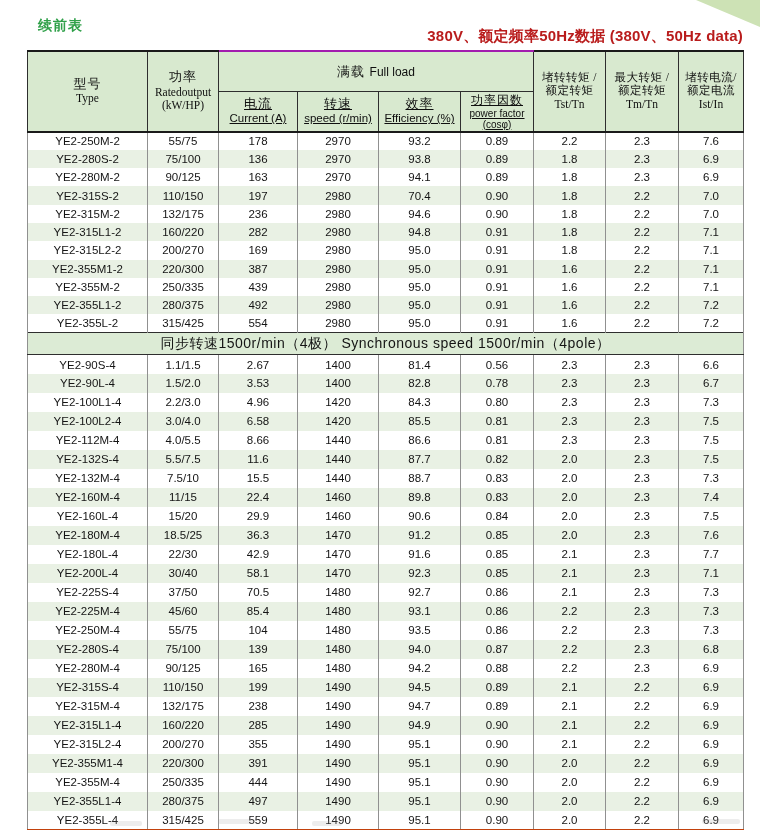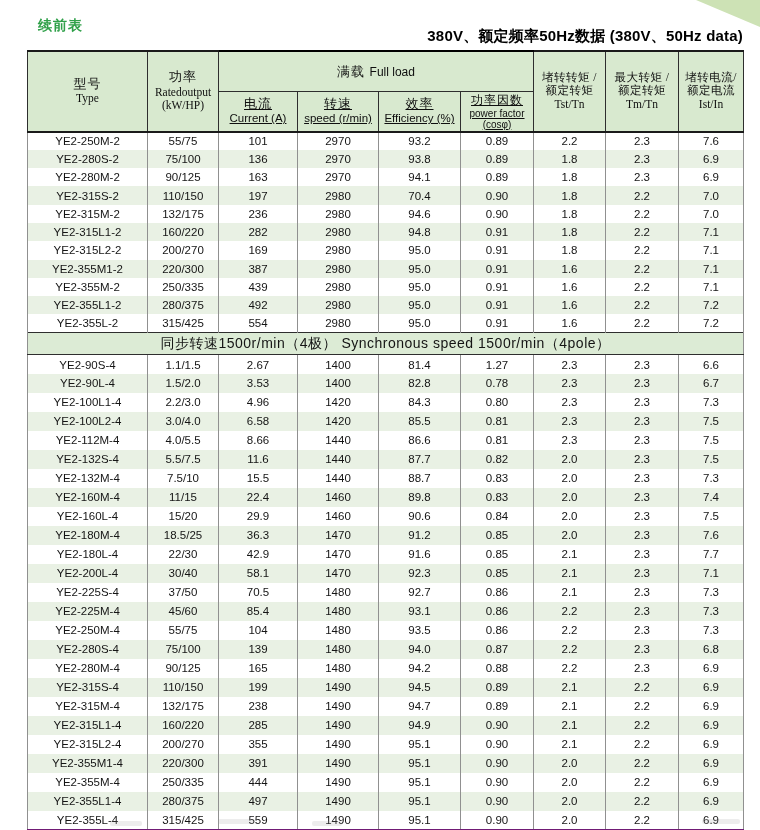--- a/index.html
+++ b/index.html
@@ -20,58 +20,58 @@
   }
 
   .continued {
     position: absolute; left: 38px; top: 17px;
     color: #2fa049; font-size: 14px; font-weight: bold;
     letter-spacing: 1px;
   }
 
   .title-right {
     position: absolute; right: 17px; top: 27px;
-    font-size: 15px; font-weight: bold; color: #000000;
+    font-size: 15px; font-weight: bold; color: #b91c1c;
     letter-spacing: 0.2px; white-space: nowrap;
   }
 
   table.spec {
     position: absolute; left: 27px; top: 50px;
     width: 716px; border-collapse: collapse; table-layout: fixed;
     border-left: 1px solid #8a8a8a; border-right: 1px solid #8a8a8a;
   }
   table.spec thead th {
     background: #d8e9cf;
     border: 1px solid #2e2e2e;
     font-weight: normal; color: #0f0f0f;
     text-align: center; vertical-align: middle;
     padding: 1px 0;
   }
   table.spec thead tr.h1 th { border-top: 2px solid #1a1a1a; }
-  table.spec thead tr.h1 th.span-top { height: 40px; border-top: 2px solid #000000; }
+  table.spec thead tr.h1 th.span-top { height: 40px; border-top: 2px solid #a21caf; }
   table.spec thead tr.h2 th { height: 34px; border-bottom: 2px solid #1a1a1a; text-decoration: underline; }
   table.spec thead th[rowspan] { border-bottom: 2px solid #1a1a1a; font-family: Liberation Serif, serif; }
 
   .zh { font-size: 13px; letter-spacing: 1px; line-height: 1.25; display: block; }
   .zh-sm { font-size: 11.5px; letter-spacing: 0.5px; line-height: 1.2; display: block; }
   .en { font-size: 11.5px; letter-spacing: 0; line-height: 1.2; display: block; }
   .en-sm { font-size: 10px; line-height: 1.1; display: block; }
   .inline-zh { font-size: 13px; letter-spacing: 1px; }
   .inline-en { font-size: 12px; }
 
   table.spec tbody td {
     border-left: 1px solid #909090; border-right: 1px solid #909090;
     text-align: center; vertical-align: middle;
     font-size: 11.5px; color: #141414;
     padding: 0; white-space: nowrap;
   }
   table.spec tbody tr.s0 td { height: 18.3px; }
   table.spec tbody tr.s1 td { height: 19px; }
   table.spec tbody tr.tint td { background: #e9f1e4; }
-  table.spec tbody tr:last-child td { border-bottom: 2px solid #701a75; }
+  table.spec tbody tr:last-child td { border-bottom: 2px solid #c2410c; }
 
   table.spec tbody tr.separator td {
     background: #dcebd5;
     border-top: 1px solid #2e2e2e;
     border-bottom: 1px solid #2e2e2e;
     font-size: 14px; height: 22px;
     letter-spacing: 0.5px;
     margin-left: 8px;
   }
 
@@ -151,21 +151,21 @@
           <span class="zh" style="font-size:12px">功率因数</span>
           <span class="en-sm">power factor</span>
           <span class="en-sm">(cosφ)</span>
         </th>
       </tr>
     </thead>
     <tbody>
         <tr class="s0">
           <td>YE2-250M-2</td>
           <td>55/75</td>
-          <td>101</td>
+          <td>178</td>
           <td>2970</td>
           <td>93.2</td>
           <td>0.89</td>
           <td>2.2</td>
           <td>2.3</td>
           <td>7.6</td>
         </tr>
         <tr class="s0 tint">
           <td>YE2-280S-2</td>
           <td>75/100</td>
@@ -278,21 +278,21 @@
         </tr>
         <tr class="separator">
           <td colspan="9">同步转速1500r/min（4极）  Synchronous speed 1500r/min（4pole）</td>
         </tr>
         <tr class="s1">
           <td>YE2-90S-4</td>
           <td>1.1/1.5</td>
           <td>2.67</td>
           <td>1400</td>
           <td>81.4</td>
-          <td>1.27</td>
+          <td>0.56</td>
           <td>2.3</td>
           <td>2.3</td>
           <td>6.6</td>
         </tr>
         <tr class="s1 tint">
           <td>YE2-90L-4</td>
           <td>1.5/2.0</td>
           <td>3.53</td>
           <td>1400</td>
           <td>82.8</td>

